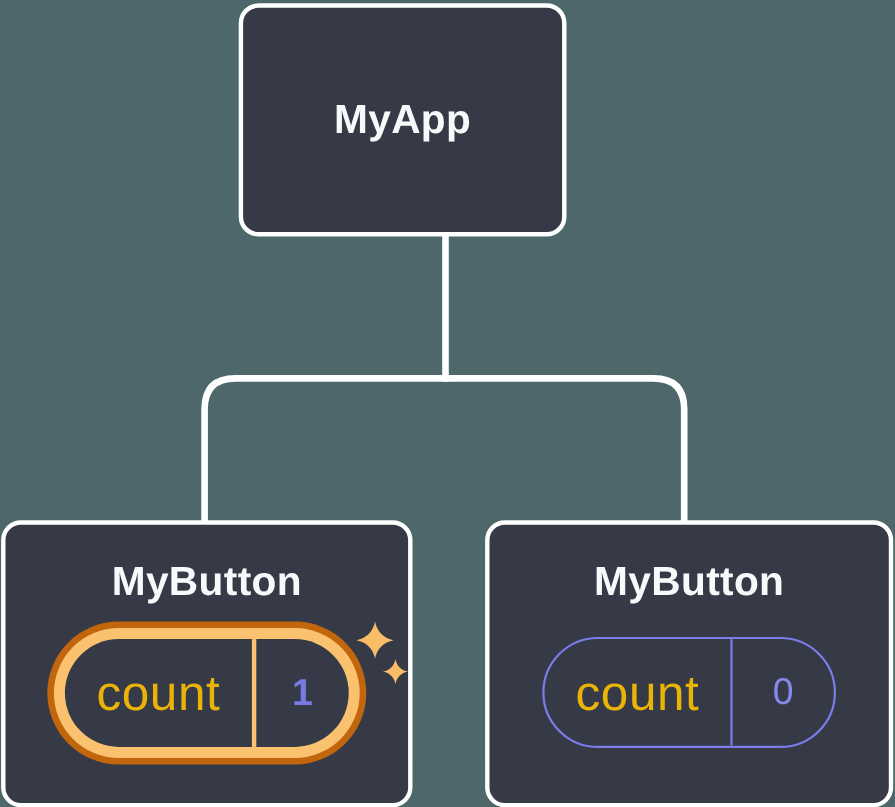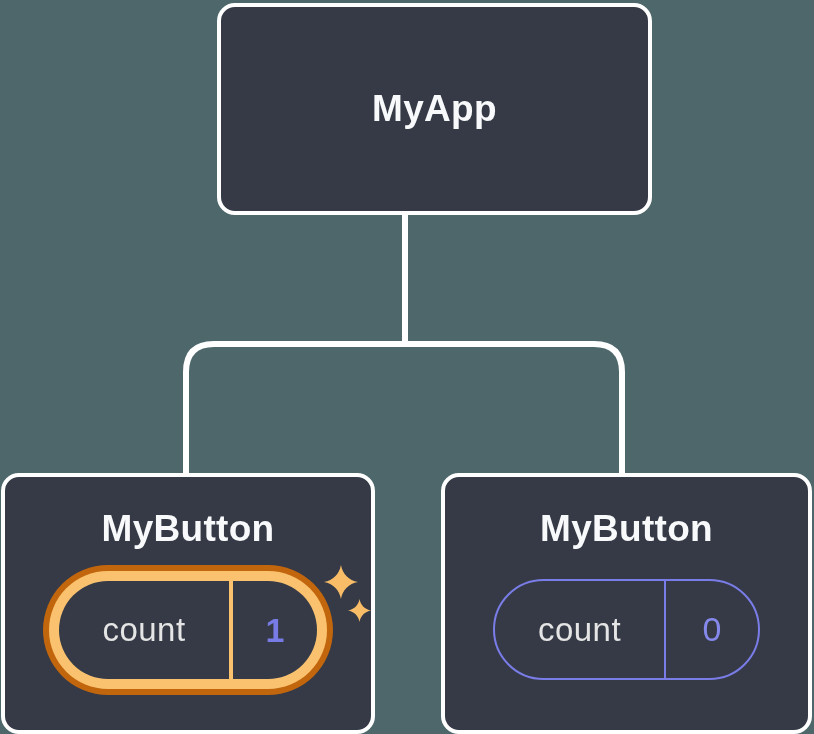--- a/index.html
+++ b/index.html
@@ -23,21 +23,21 @@
     background: #353A46;
     border: 4px solid #FFFFFF;
     border-radius: 18px;
     box-sizing: border-box;
     display: flex;
     flex-direction: column;
     align-items: center;
     z-index: 1;
   }
   .node-root {
-    left: 217px; top: 3px; width: 435px; height: 212px;
+    left: 217px; top: 3px; width: 298px; height: 212px;
     justify-content: center;
   }
   .node-child-left  { left: 1px;   top: 473px; width: 374px; height: 261px; }
   .node-child-right { left: 441px; top: 473px; width: 371px; height: 261px; }
 
   .node-title {
     color: #F8F9FB;
     font-size: 37px;
     font-weight: 600;
     letter-spacing: 0.3px;
@@ -85,22 +85,22 @@
   .seg {
     display: flex;
     align-items: center;
     justify-content: center;
   }
   .seg-label { flex: 0 0 170px; }
   .pill-plain .seg-label { flex: 0 0 169px; }
   .seg-value { flex: 1 1 auto; }
 
   .state-name {
-    color: #e5e5e5;
-    font-size: 33px;
+    color: #eab308;
+    font-size: 45px;
     letter-spacing: 0.5px;
   }
   .state-value {
     color: #8689EC;
     font-size: 34px;
   }
   .state-value-bold {
     color: #787BE5;
     font-weight: 700;
   }

